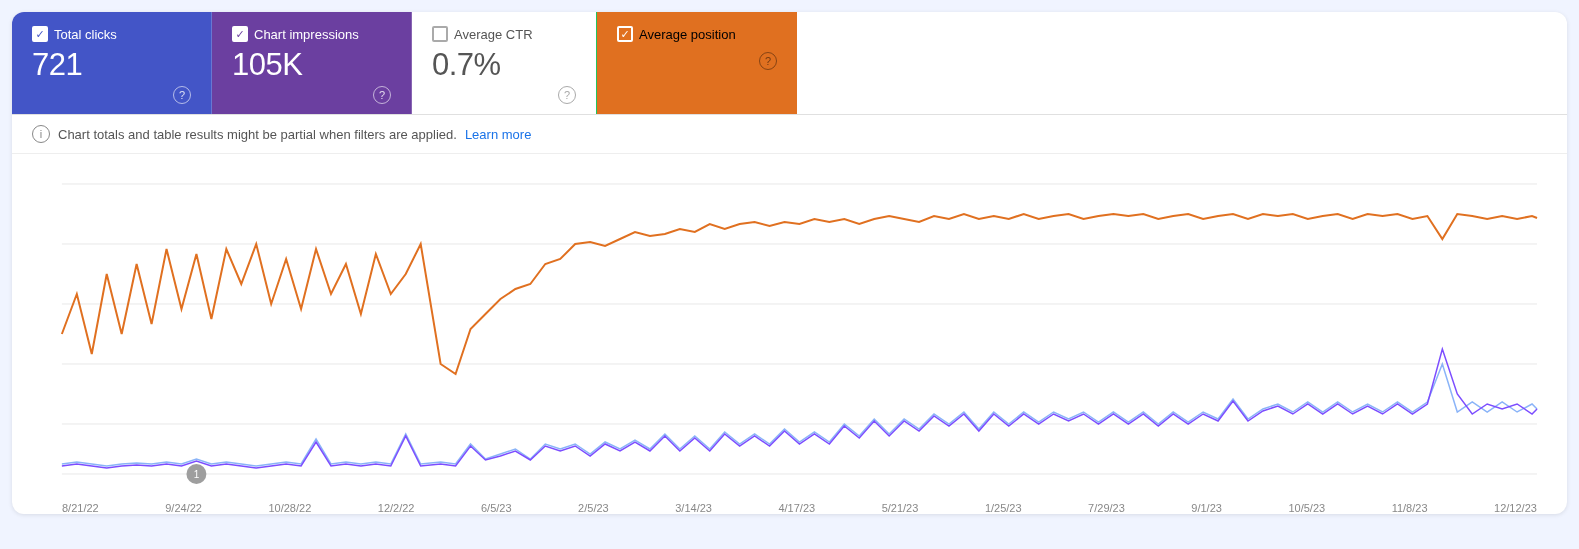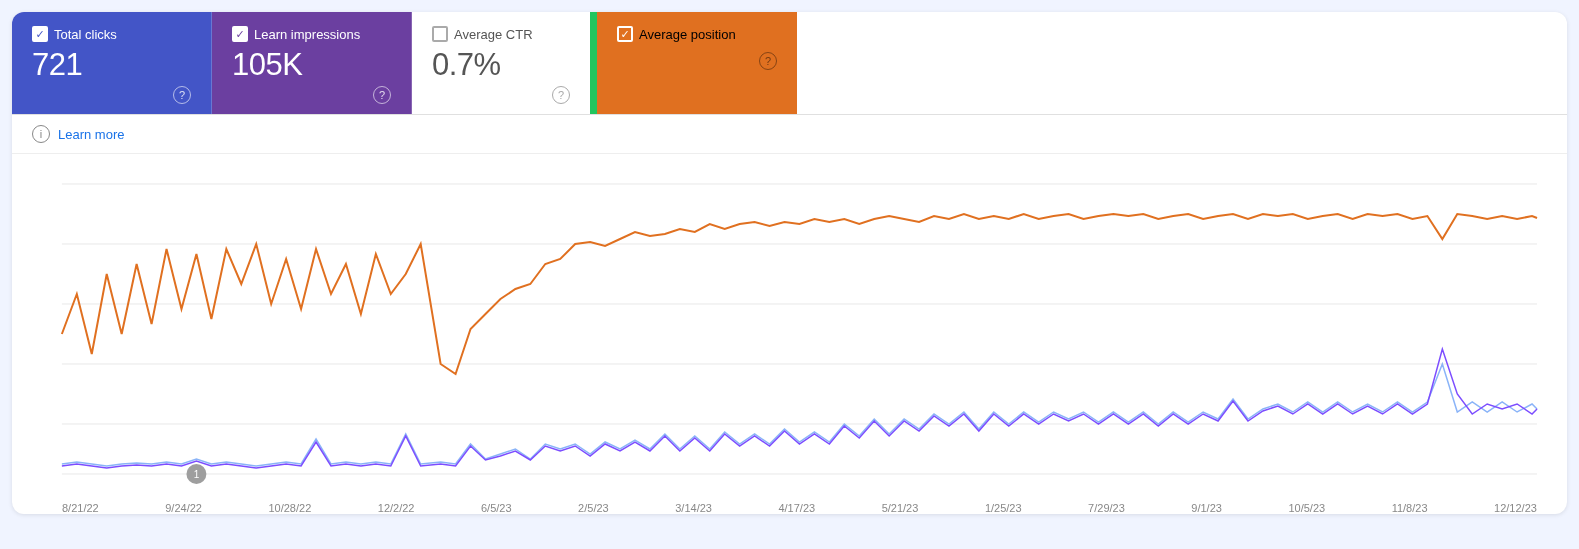--- a/index.html
+++ b/index.html
@@ -36,21 +36,21 @@
       min-width: 200px;
     }
     .metric-card.impressions {
       background: #6b3fa0;
       color: #fff;
       min-width: 200px;
     }
     .metric-card.ctr {
       background: #fff;
       color: #333;
-      border-right: 7px solid #22c55e;
+      border-right: 1px solid #22c55e;
     }
     .metric-card.position {
       background: #e07020;
       color: #000;
       min-width: 200px;
       border-right: none;
     }
     .metric-header {
       display: flex;
       align-items: center;
@@ -182,21 +182,21 @@
       <div class="metric-footer">
         <span class="help-icon">?</span>
       </div>
     </div>
 
     <div class="metric-card impressions">
       <div class="metric-header">
         <span class="checkbox-icon">
           <span class="checkmark">✓</span>
         </span>
-        <span>Learn impressions</span>
+        <span>Chart impressions</span>
       </div>
       <div class="metric-value">105K</div>
       <div class="metric-footer">
         <span class="help-icon">?</span>
       </div>
     </div>
 
     <div class="metric-card ctr">
       <div class="metric-header">
         <span class="checkbox-icon">
@@ -218,20 +218,21 @@
         <span>Average position</span>
       </div>
       <div class="metric-footer">
         <span class="help-icon">?</span>
       </div>
     </div>
   </div>
 
   <div class="notice-bar">
     <span class="info-icon">i</span>
+    <span>Chart totals and table results might be partial when filters are applied.</span>
     <a class="learn-more" href="#">Learn more</a>
   </div>
 
   <div class="chart-area">
     <svg class="chart-svg" viewBox="0 0 1530 330" preserveAspectRatio="none">
 
       <line x1="40" y1="20" x2="1520" y2="20" stroke="#e8e8e8" stroke-width="1"></line>
       <line x1="40" y1="80" x2="1520" y2="80" stroke="#e8e8e8" stroke-width="1"></line>
       <line x1="40" y1="140" x2="1520" y2="140" stroke="#e8e8e8" stroke-width="1"></line>
       <line x1="40" y1="200" x2="1520" y2="200" stroke="#e8e8e8" stroke-width="1"></line>

